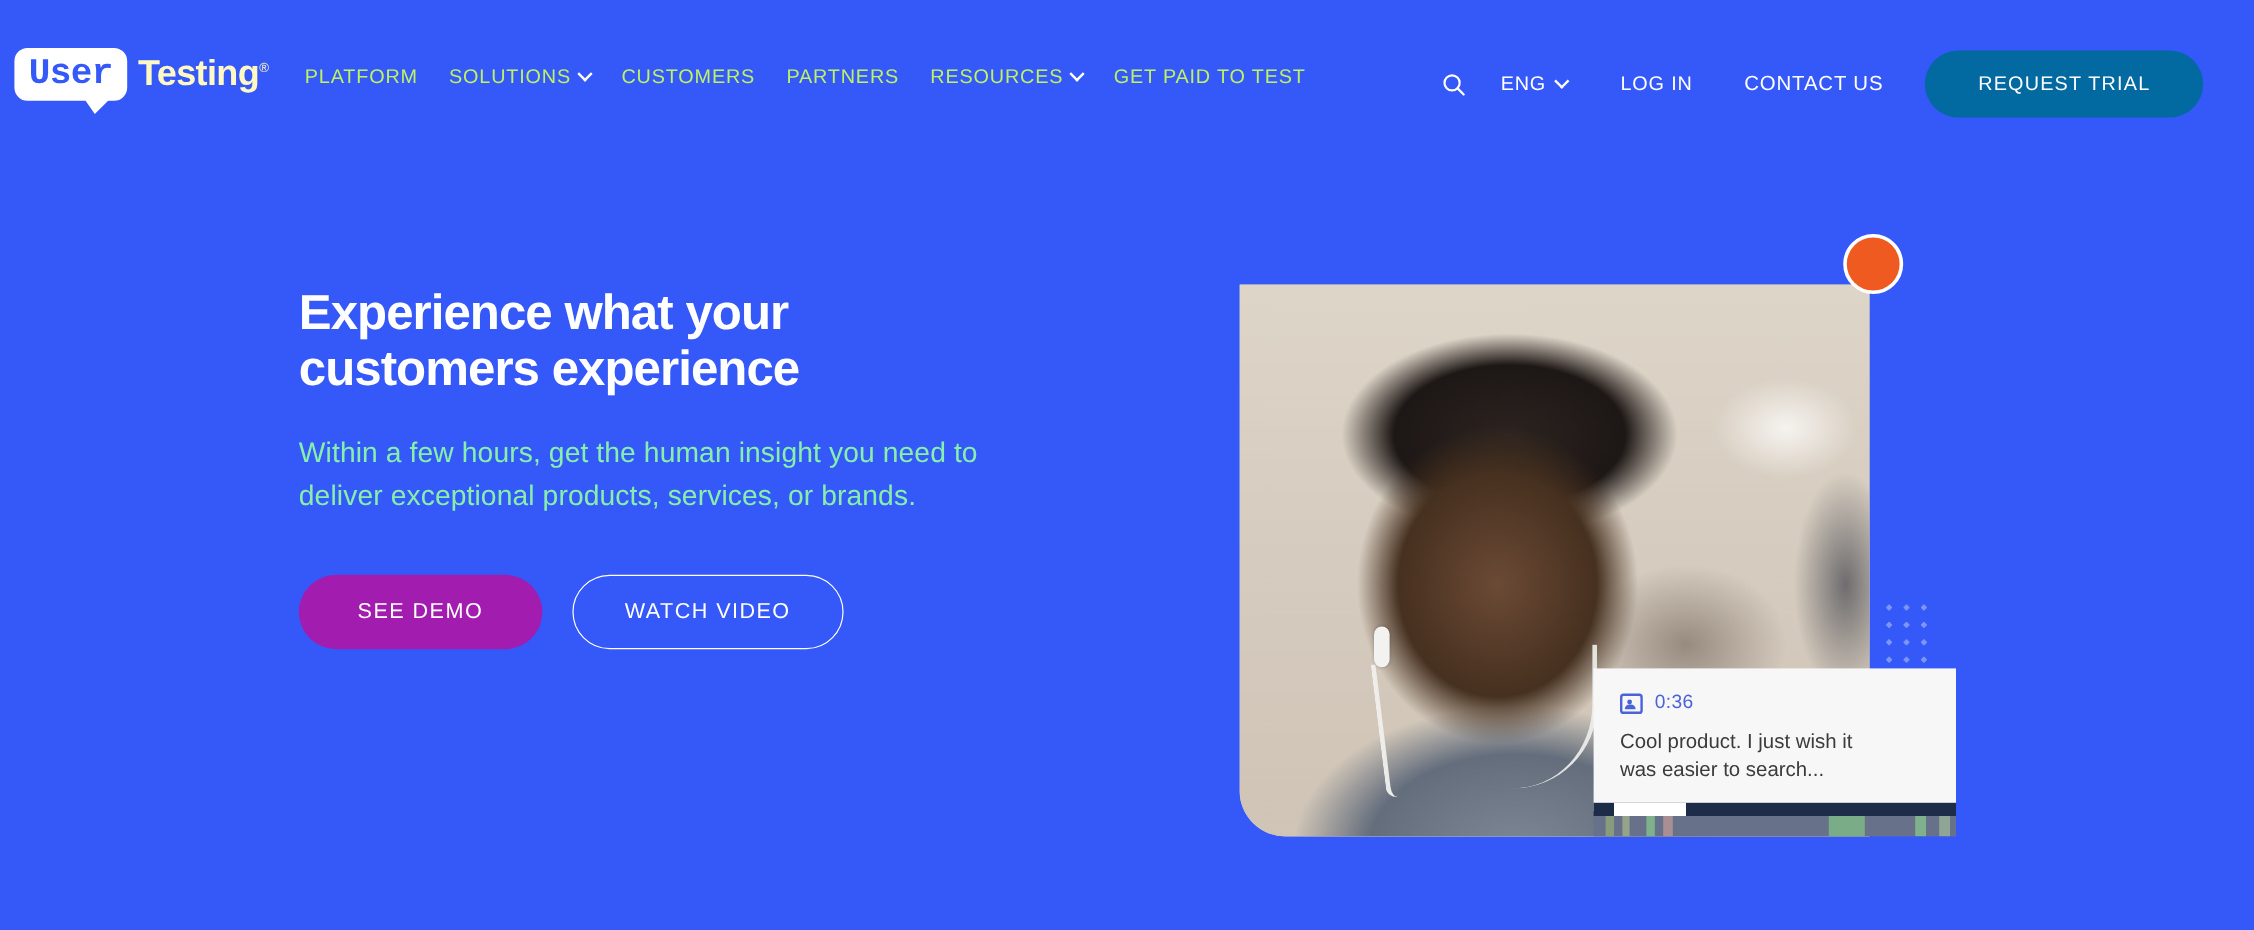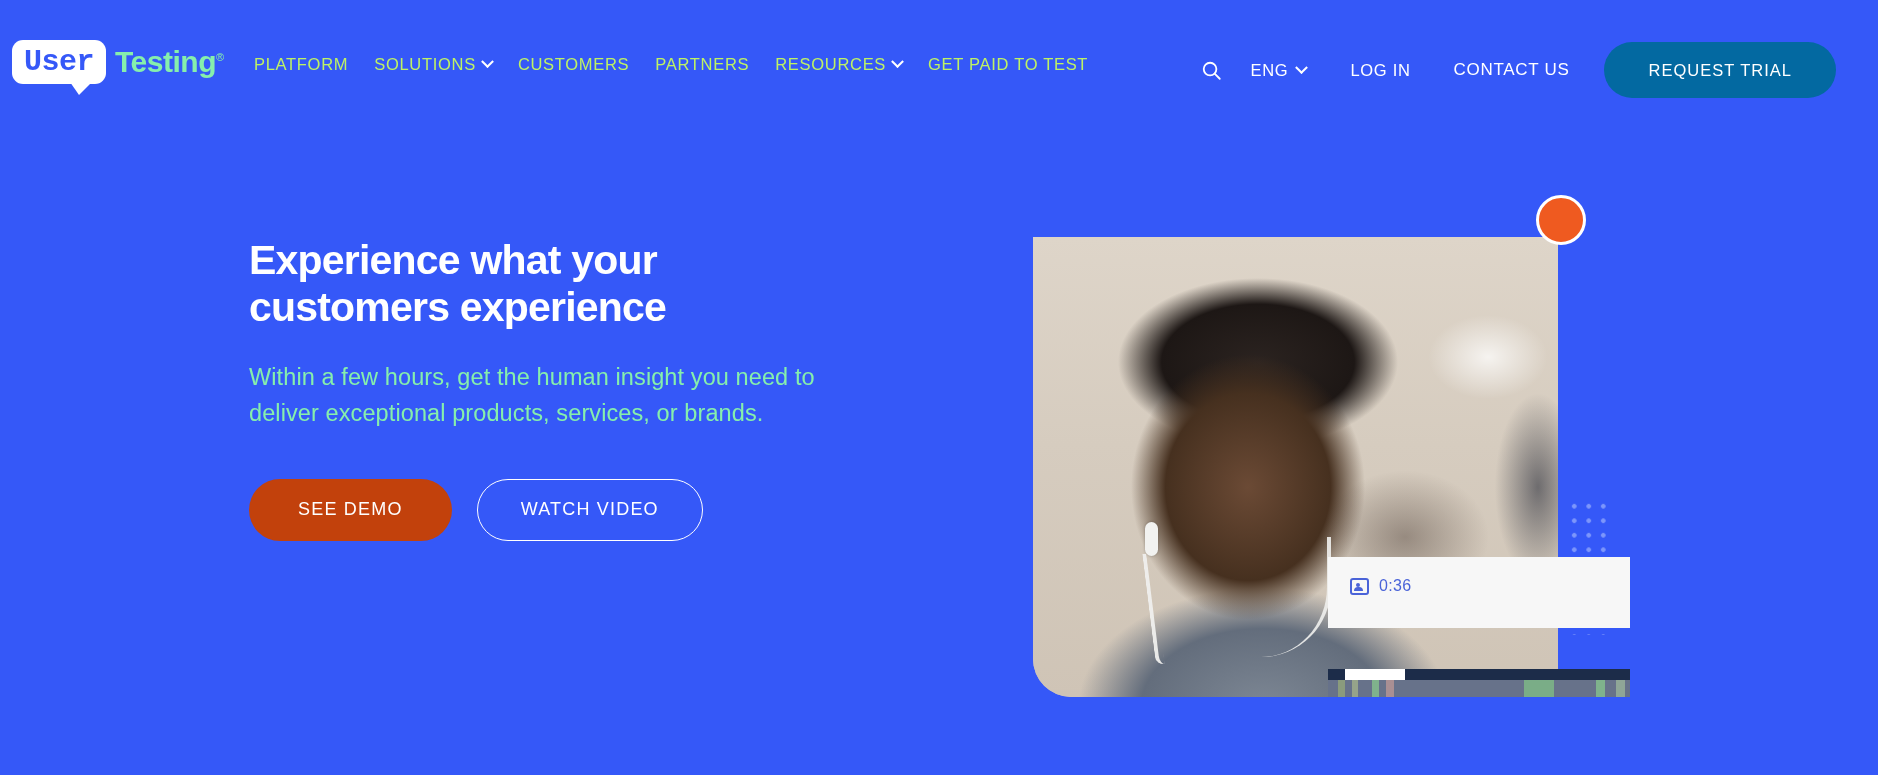--- a/index.html
+++ b/index.html
@@ -57,21 +57,21 @@
   .logo-tail {
     position: absolute;
     right: 14px;
     bottom: -11px;
     width: 0; height: 0;
     border-left: 9px solid transparent;
     border-right: 13px solid transparent;
     border-top: 13px solid #ffffff;
   }
   .logo-word {
-    color: #86efac;
+    color: #fef9c3;
     font-size: 30px;
     font-weight: bold;
     letter-spacing: -0.5px;
     margin-left: 9px;
     line-height: 1;
     position: relative;
   }
   .logo-reg {
     font-size: 11px;
     vertical-align: super;
@@ -181,21 +181,21 @@
     margin-top: 30px;
     letter-spacing: 0.1px;
   }
   .hero-btns {
     margin-top: 48px;
     display: flex;
     align-items: center;
     gap: 25px;
   }
   .btn-demo {
-    background: #c2410c;
+    background: #a21caf;
     color: #ffffff;
     border: none;
     border-radius: 40px;
     height: 62px;
     padding: 0 49px;
     font-size: 18px;
     letter-spacing: 1.2px;
     cursor: pointer;
     font-family: "Liberation Sans", sans-serif;
     white-space: nowrap;
@@ -480,20 +480,24 @@
       <div class="video-cord2"></div>
     </div>
 
     <div class="rec-dot"></div>
 
     <div class="tip">
       <div class="tip-head">
         <span class="tip-icon"></span>
         <span class="tip-time">0:36</span>
       </div>
+      <div class="tip-text">
+        <span>Cool product. I just wish it</span><br>
+        <span>was easier to search...</span>
+      </div>
     </div>
 
     <div class="timeline-wrap">
       <div class="timeline-nav"></div>
       <div class="timeline-ptr-cap" style="left: 17px;"></div>
       <div class="timeline-ptr" style="left: 47px;"></div>
       <div class="timeline-bar">
           <div class="seg" style="left: 10px; width: 7px; background: rgb(138, 155, 125);"></div>
           <div class="seg" style="left: 24px; width: 6px; background: rgb(149, 163, 138);"></div>
           <div class="seg" style="left: 44px; width: 7px; background: rgb(127, 178, 140);"></div>

